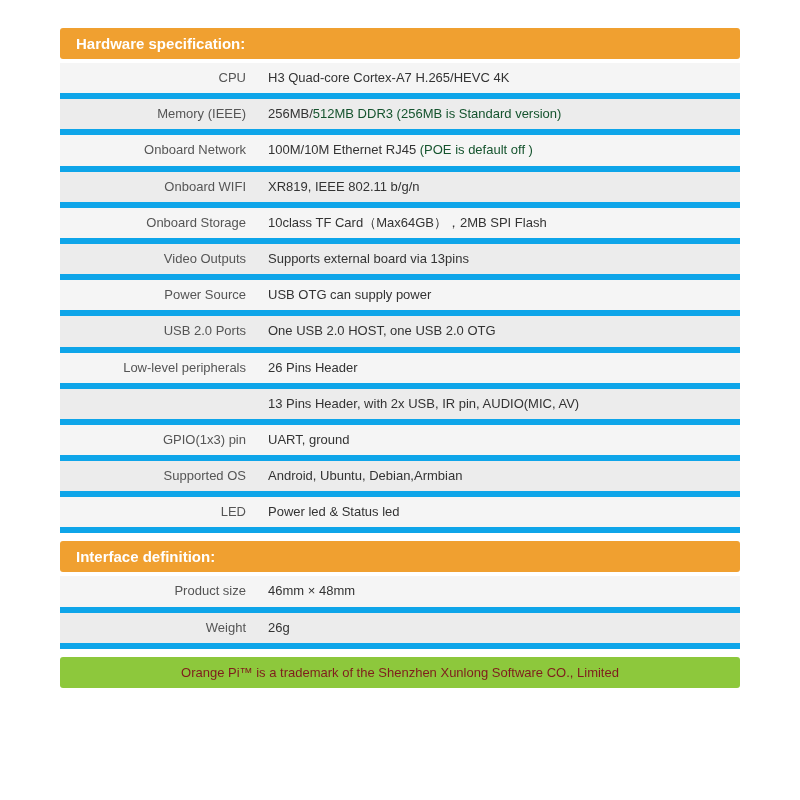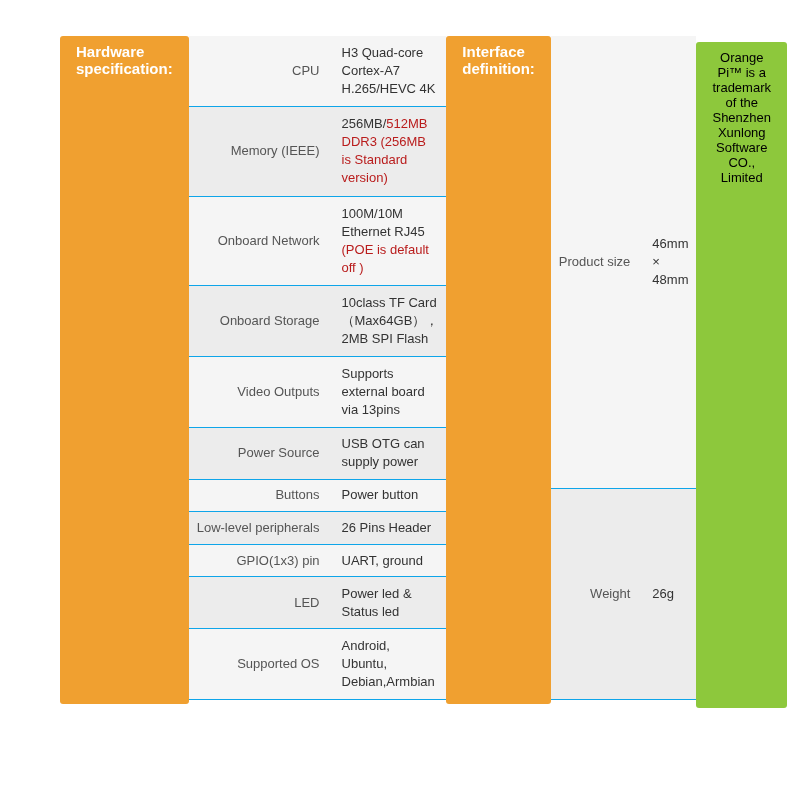--- a/index.html
+++ b/index.html
@@ -8,41 +8,41 @@
       height: 800px;
       background: #ffffff;
       font-family: Arial, sans-serif;
       font-size: 13px;
       color: #333;
       overflow: hidden;
     }
     .page-wrapper {
       width: 800px;
       height: 744px;
-      padding: 36px 60px;
+      padding: 28px 60px;
       display: flex;
-      flex-direction: row;
+      flex-direction: column;
       gap: 0;
     }
     .section-header {
       background: #f0a030;
       color: white;
       font-weight: bold;
       font-size: 15px;
       padding: 7px 16px;
       border-radius: 3px;
       margin-bottom: 4px;
     }
     .spec-table {
       width: 100%;
       border-collapse: collapse;
       margin-bottom: 8px;
     }
     .spec-table tr {
-      border-bottom: 1px solid #0ea5e9;
+      border-bottom: 6px solid #0ea5e9;
     }
     .spec-table tr:nth-child(odd) {
       background: #f5f5f5;
     }
     .spec-table tr:nth-child(even) {
       background: #ececec;
     }
     .spec-table td {
       padding: 6px 8px;
       vertical-align: middle;
@@ -54,31 +54,30 @@
       font-weight: normal;
       width: 200px;
       padding-right: 14px;
       white-space: nowrap;
     }
     .spec-table td.value {
       color: #333;
       margin-left: 40px;
     }
     .red-text {
-      color: #b91c1c;
+      color: #14532d;
       text-align: center;
     }
     .footer-bar {
       background: #8dc83c;
-      color: #000000;
+      color: #7f1d1d;
       font-size: 13px;
       text-align: center;
       padding: 8px 16px;
       border-radius: 3px;
-      margin-top: 6px;
     }
   </style>
 </head>
 <body>
 
 <div class="page-wrapper">
 
   <div class="section-header">Hardware specification:</div>
 
   <table class="spec-table">
@@ -89,50 +88,58 @@
         </tr>
         <tr>
           <td class="label">Memory (IEEE)</td>
           <td class="value"><span>256MB/</span><span class="red-text">512MB DDR3 (256MB is Standard version)</span></td>
         </tr>
         <tr>
           <td class="label">Onboard Network</td>
           <td class="value"><span>100M/10M Ethernet RJ45 </span><span class="red-text">(POE is default off )</span></td>
         </tr>
         <tr>
+          <td class="label">Onboard WIFI</td>
+          <td class="value">XR819, IEEE 802.11 b/g/n</td>
+        </tr>
+        <tr>
           <td class="label">Onboard Storage</td>
           <td class="value">10class TF Card（Max64GB），2MB SPI Flash</td>
         </tr>
         <tr>
           <td class="label">Video Outputs</td>
           <td class="value">Supports external board via 13pins</td>
         </tr>
         <tr>
           <td class="label">Power  Source</td>
           <td class="value">USB OTG can supply power</td>
         </tr>
         <tr>
-          <td class="label">Buttons</td>
-          <td class="value">Power button</td>
+          <td class="label">USB 2.0 Ports</td>
+          <td class="value">One USB 2.0 HOST, one USB 2.0 OTG</td>
         </tr>
         <tr>
           <td class="label">Low-level peripherals</td>
           <td class="value">26 Pins Header</td>
         </tr>
         <tr>
+          <td class="label"></td>
+          <td class="value">13 Pins Header, with 2x USB, IR pin, AUDIO(MIC, AV)</td>
+        </tr>
+        <tr>
           <td class="label">GPIO(1x3) pin</td>
           <td class="value">UART, ground</td>
         </tr>
         <tr>
+          <td class="label">Supported OS</td>
+          <td class="value">Android, Ubuntu, Debian,Armbian</td>
+        </tr>
+        <tr>
           <td class="label">LED</td>
           <td class="value">Power led &amp; Status led</td>
-        </tr>
-        <tr>
-          <td class="label">Supported OS</td>
-          <td class="value">Android, Ubuntu, Debian,Armbian</td>
         </tr>
       </tbody>
   </table>
 
   <div class="section-header">Interface definition:</div>
 
   <table class="spec-table">
     <tbody id="interface-tbody">
         <tr>
           <td class="label">Product size</td>

